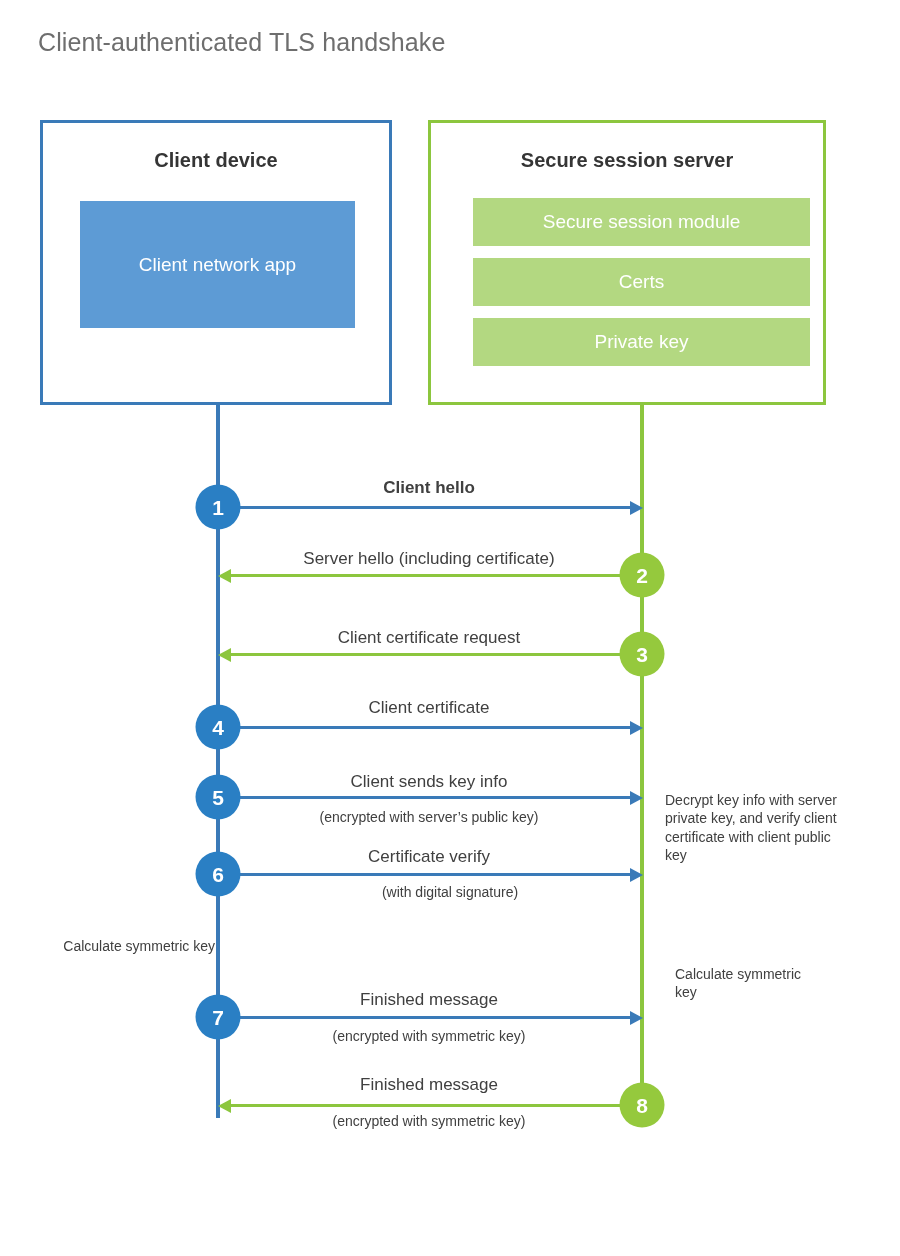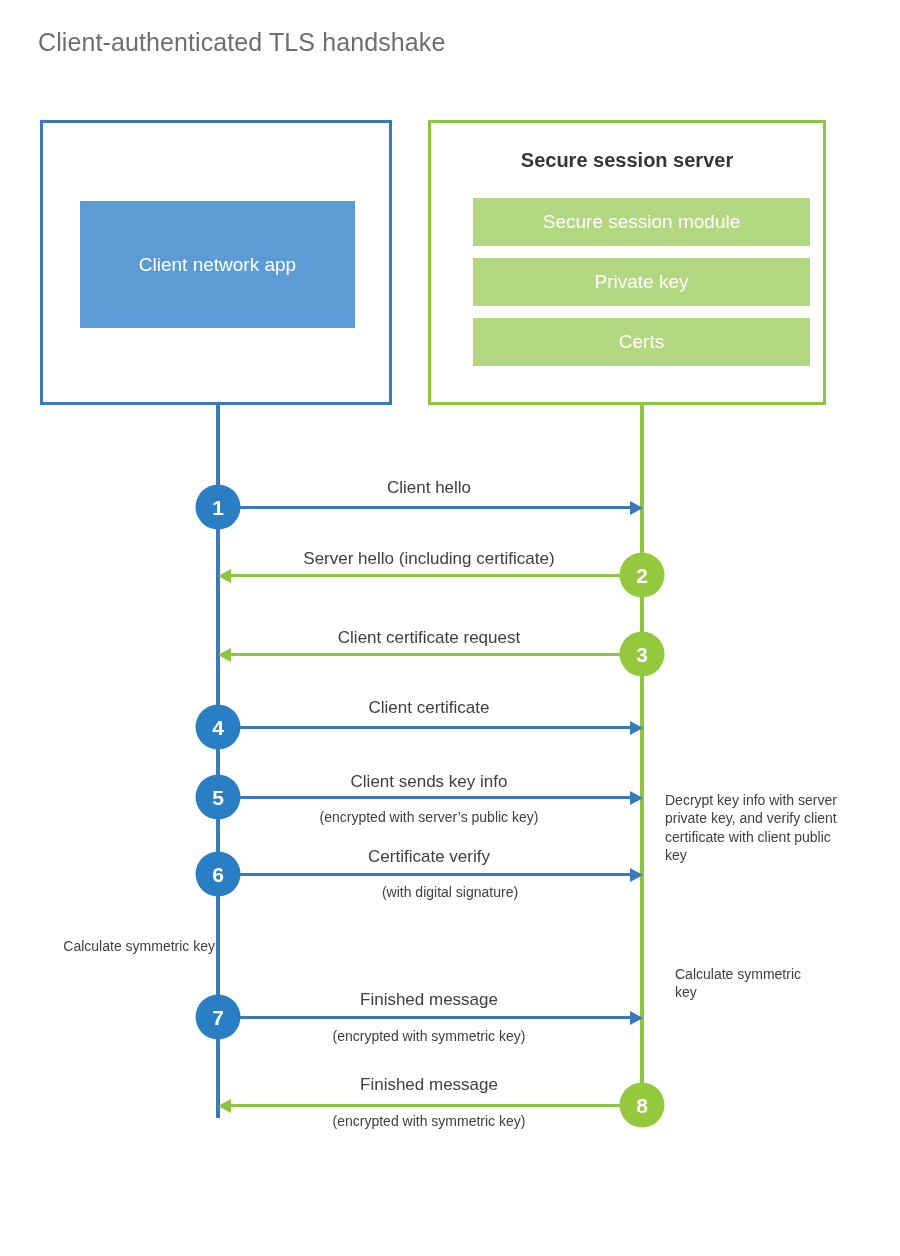--- a/index.html
+++ b/index.html
@@ -193,39 +193,40 @@
   .side-note.left-align { text-align: left; margin-top: 28px; }
 </style>
 </head>
 <body>
 
 <div id="diagram-root">
 
   <div class="page-title">Client-authenticated TLS handshake</div>
 
   <div class="party-box client">
+    <div class="party-title">Client device</div>
     <div class="client-app-block">Client network app</div>
   </div>
 
   <div class="party-box server">
     <div class="party-title">Secure session server</div>
     <div class="server-bars">
       <div class="server-bar">Secure session module</div>
+      <div class="server-bar">Certs</div>
       <div class="server-bar">Private key</div>
-      <div class="server-bar">Certs</div>
     </div>
   </div>
 
   <div class="lifeline client-line"></div>
   <div class="lifeline server-line"></div>
 
   <div class="msg">
     <div class="msg-line blue" style="left:218px; top:506px; width:412px;"></div>
     <div class="arrow-head right blue" style="left:630px; top:501px;"></div>
-    <div class="msg-label" style="left:429px; top:478px;">Client hello</div>
+    <div class="msg-label" style="left:429px; top:478px;font-weight:bold;">Client hello</div>
   </div>
   <div class="step-circle blue" style="left:218px; top:507px;">1</div>
 
   <div class="msg">
     <div class="msg-line green" style="left:231px; top:574px; width:411px;"></div>
     <div class="arrow-head left green" style="left:218px; top:569px;"></div>
     <div class="msg-label" style="left:429px; top:549px;">Server hello (including certificate)</div>
   </div>
   <div class="step-circle green" style="left:642px; top:575px;">2</div>
 

